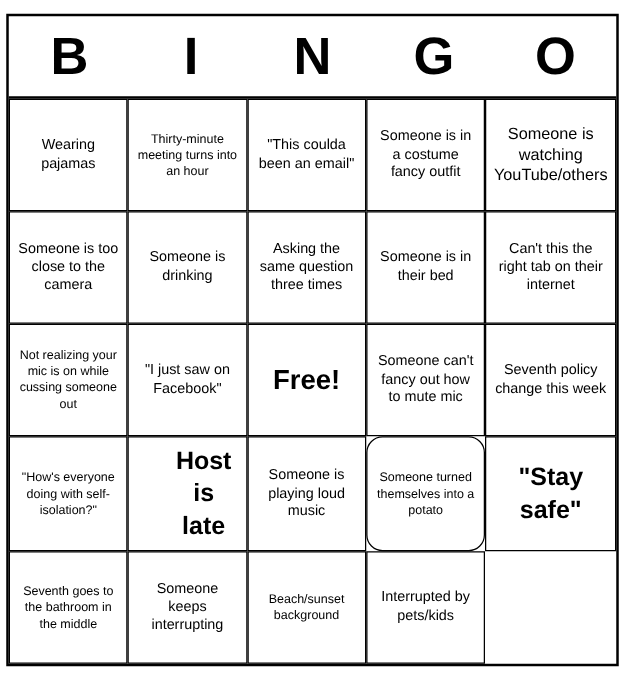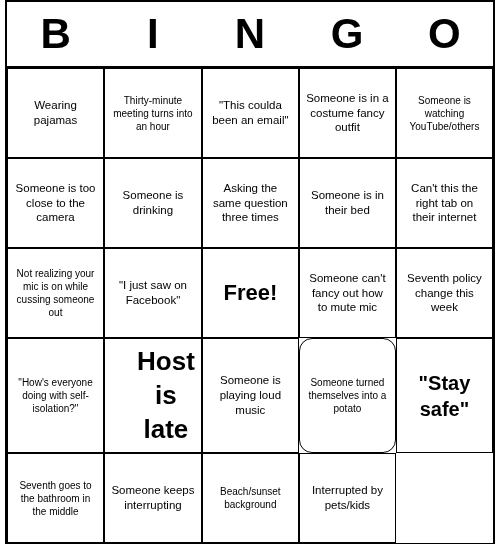--- a/index.html
+++ b/index.html
@@ -48,42 +48,42 @@
     }
     .cell.free {
       font-size: 22px;
       font-weight: bold;
     }
     .cell.large-text {
       font-size: 20px;
       font-weight: bold;
     }
     .cell.host-late {
-      font-size: 26px;
+      font-size: 20px;
       font-weight: bold;
       padding-left: 32px;
     }
   </style>
 </head>
 <body>
 
 <div class="bingo-card">
   <div class="bingo-title">
     <span>B</span>
     <span>I</span>
     <span>N</span>
     <span>G</span>
     <span>O</span>
   </div>
   <div class="bingo-grid">
   <div class="cell">Wearing pajamas</div>
       <div class="cell" style="font-size: 10px;">Thirty-minute meeting turns into an hour</div>
       <div class="cell">"This coulda been an email"</div>
       <div class="cell">Someone is in a costume fancy outfit</div>
-      <div class="cell" style="font-size: 10px;">Someone is watching YouTube/others</div>
+      <div class="cell" style="font-size: 13px;">Someone is watching YouTube/others</div>
       <div class="cell">Someone is too close to the camera</div>
       <div class="cell">Someone is drinking</div>
       <div class="cell">Asking the same question three times</div>
       <div class="cell">Someone is in their bed</div>
       <div class="cell">Can't this the right tab on their internet</div>
       <div class="cell" style="font-size: 10px;">Not realizing your mic is on while cussing someone out</div>
       <div class="cell">"I just saw on Facebook"</div>
       <div class="cell free">Free!</div>
       <div class="cell">Someone can't fancy out how to mute mic</div>
       <div class="cell">Seventh policy change this week</div>

